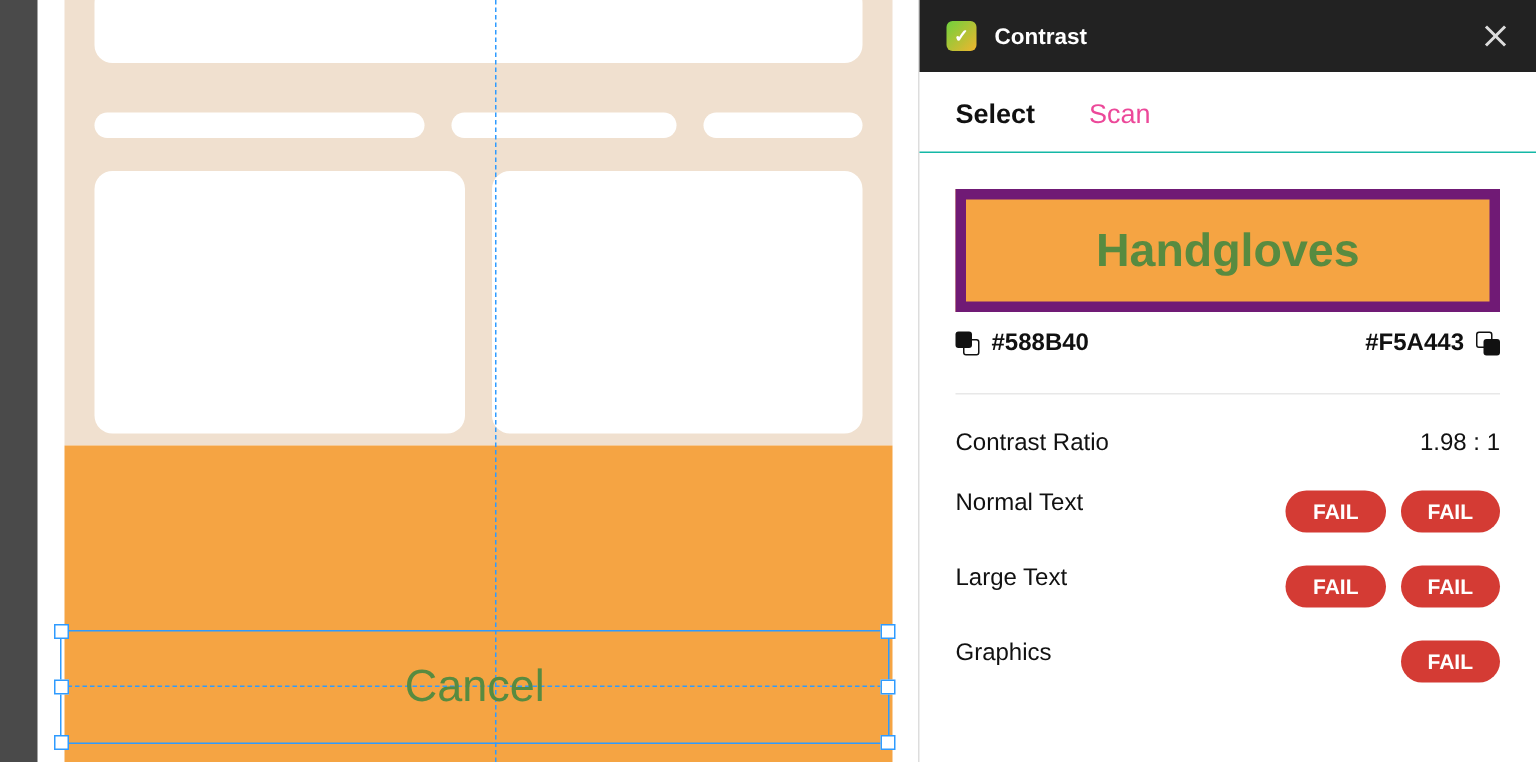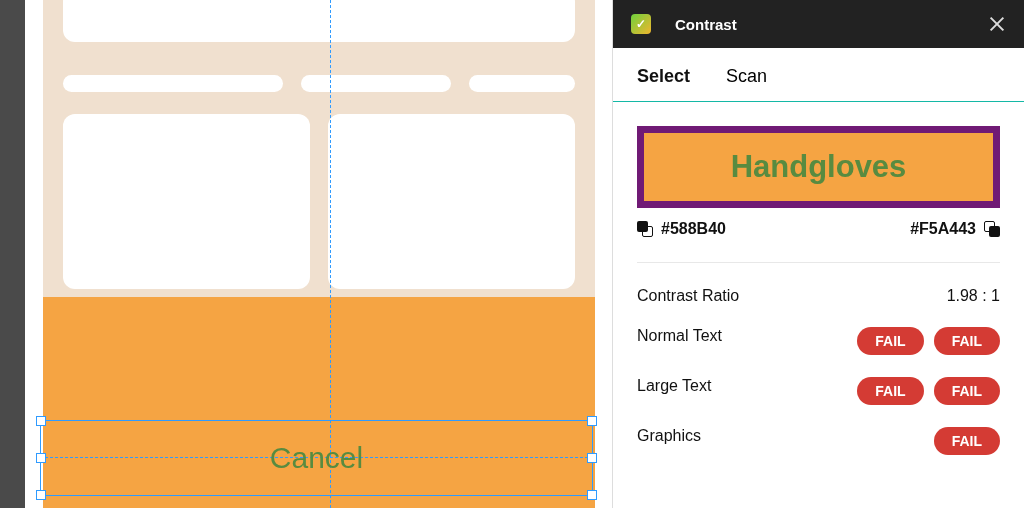--- a/index.html
+++ b/index.html
@@ -196,21 +196,20 @@
       align-items: center;
       justify-content: center;
       font-size: 12px;
       font-weight: bold;
       color: #fff;
     }
     .panel-title {
       font-size: 15px;
       font-weight: 600;
       flex: 1;
-      margin-left: 12px;
     }
     .close-icon {
       width: 18px;
       height: 18px;
       cursor: pointer;
       position: relative;
     }
     .close-icon::before,
     .close-icon::after {
       content: '';
@@ -224,21 +223,21 @@
     .close-icon::before { transform: rotate(45deg); }
     .close-icon::after { transform: rotate(-45deg); }
 
     .panel-tabs {
       display: flex;
       gap: 36px;
       padding: 18px 24px 14px 24px;
       font-size: 18px;
       border-bottom: 1px solid #14b8a6;
     }
-    .tab-item { color: #000000; cursor: pointer; }
+    .tab-item { color: #ec4899; cursor: pointer; }
     .tab-item.active { color: #111; font-weight: 700; }
 
     .panel-body {
       padding: 24px;
       flex: 1;
       overflow: hidden;
     }
     .preview-swatch {
       width: 100%;
       height: 82px;

